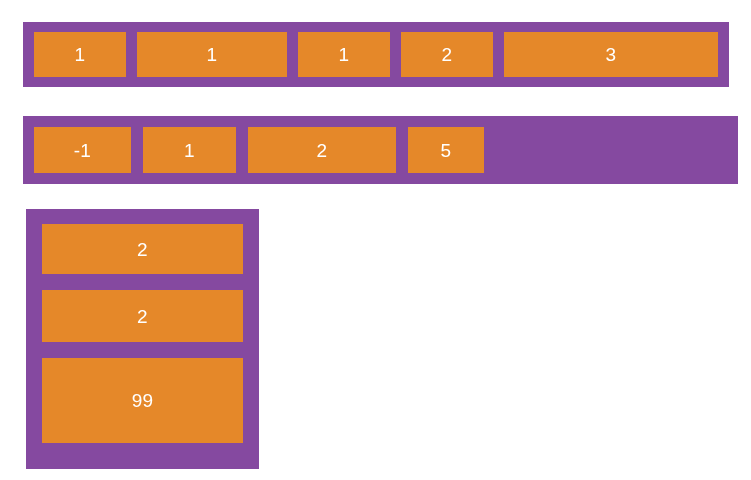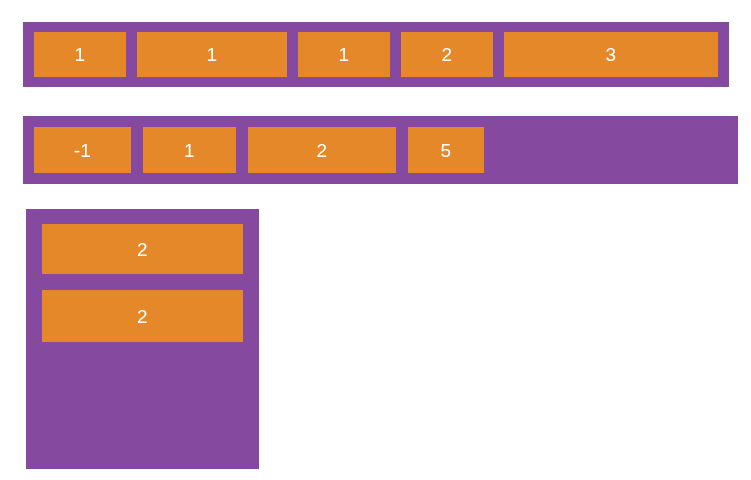--- a/index.html
+++ b/index.html
@@ -120,15 +120,16 @@
   <div class="container horizontal" id="container-row-2">
     <div class="cell">-1</div>
     <div class="cell">1</div>
     <div class="cell">2</div>
     <div class="cell">5</div>
   </div>
 
   <div class="container vertical" id="container-col-1">
     <div class="cell">2</div>
     <div class="cell">2</div>
+    <div class="cell">99</div>
   </div>
 
 </div>
 
 </body></html>

